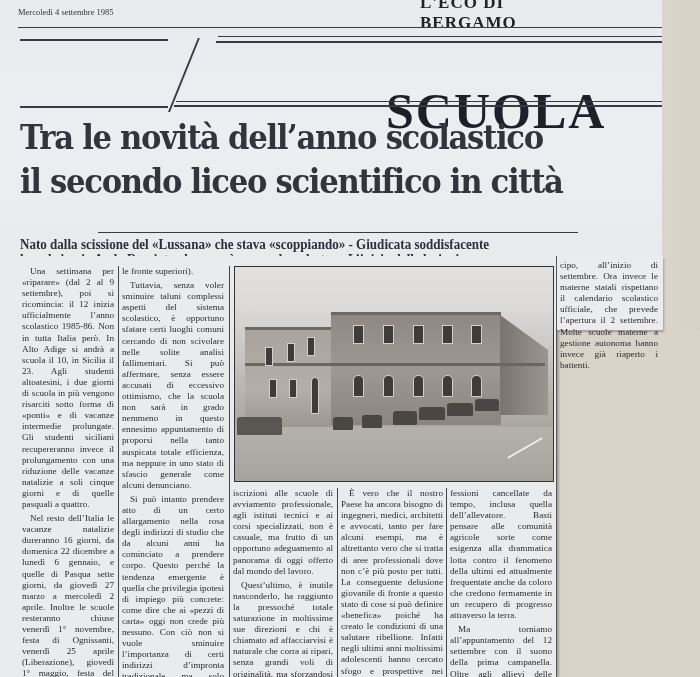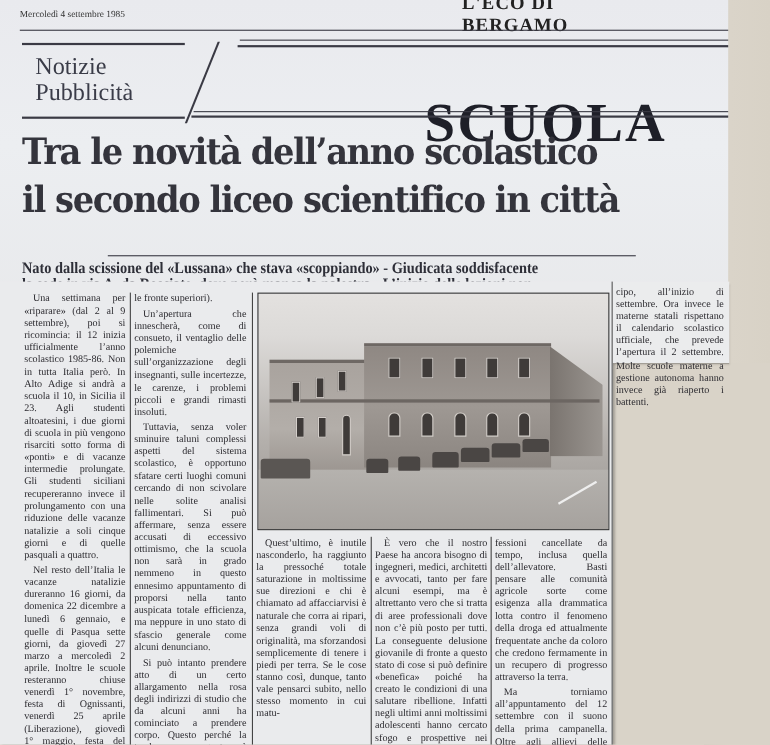--- a/index.html
+++ b/index.html
@@ -105,24 +105,20 @@
   <div class="topbar">
     <span class="date">Mercoledì 4 settembre 1985</span>
     <span class="paper-name">L'ECO DI BERGAMO</span>
   </div>
   <div class="rule" style="left:18px;top:27px;width:644px;height:1px;"></div>
 
   <div class="rule" style="left:20px;top:39px;width:148px;height:2px;"></div>
   <div class="rule" style="left:218px;top:36px;width:444px;height:1px;"></div>
   <div class="rule" style="left:216px;top:41px;width:446px;height:2px;"></div>
 
-  <div class="notizie">
-    <div>Notizie</div>
-    <div>Pubblicità</div>
-  </div>
   <div class="slash"></div>
   <div class="scuola">SCUOLA</div>
 
   <div class="rule" style="left:20px;top:106px;width:148px;height:2px;"></div>
   <div class="rule" style="left:176px;top:101px;width:486px;height:1px;"></div>
   <div class="rule" style="left:174px;top:105px;width:488px;height:2px;"></div>
 
   <div class="headline">
     <div>Tra le novità dell’anno scolastico</div>
     <div>il secondo liceo scientifico in città</div>
@@ -142,21 +138,20 @@
 
 <div class="col" style="left:22px;top:266px;width:92px;">
   <p>Una settimana per «riparare» (dal 2 al 9 settembre), poi si ricomincia: il 12 inizia ufficialmente l’anno scolastico 1985-86. Non in tutta Italia però. In Alto Adige si andrà a scuola il 10, in Sicilia il 23. Agli studenti altoatesini, i due giorni di scuola in più vengono risarciti sotto forma di «ponti» e di vacanze intermedie prolungate. Gli studenti siciliani recupereranno invece il prolungamento con una riduzione delle vacanze natalizie a soli cinque giorni e di quelle pasquali a quattro.</p>
   <p>Nel resto dell’Italia le vacanze natalizie dureranno 16 giorni, da domenica 22 dicembre a lunedì 6 gennaio, e quelle di Pasqua sette giorni, da giovedì 27 marzo a mercoledì 2 aprile. Inoltre le scuole resteranno chiuse venerdì 1° novembre, festa di Ognissanti, venerdì 25 aprile (Liberazione), giovedì 1° maggio, festa del Lavoro.</p>
 
 </div>
 <div class="vline" style="left:118px;top:266px;height:411px;"></div>
 
 <div class="col" style="left:122px;top:266px;width:102px;">
   <p class="noind">le fronte superiori).</p>
-  <p>Un’apertura che innescherà, come di consueto, il ventaglio delle polemiche sull’organizzazione degli insegnanti, sulle incertezze, le carenze, i problemi piccoli e grandi rimasti insoluti.</p>
   <p>Tuttavia, senza voler sminuire taluni complessi aspetti del sistema scolastico, è opportuno sfatare certi luoghi comuni cercando di non scivolare nelle solite analisi fallimentari. Si può affermare, senza essere accusati di eccessivo ottimismo, che la scuola non sarà in grado nemmeno in questo ennesimo appuntamento di proporsi nella tanto auspicata totale efficienza, ma neppure in uno stato di sfascio generale come alcuni denunciano.</p>
   <p>Si può intanto prendere atto di un certo allargamento nella rosa degli indirizzi di studio che da alcuni anni ha cominciato a prendere corpo. Questo perché la tendenza emergente è quella che privilegia ipotesi di impiego più concrete: come dire che ai «pezzi di carta» oggi non crede più nessuno. Con ciò non si vuole sminuire l’importanza di certi indirizzi d’impronta tradizionale ma solo prendere atto di una realtà che produce più disoccupati che possibilità di lavoro persistendo sulla strada dei soliti tre o quattro sbocchi adottati da vent’anni a questa parte.</p>
 
 </div>
 <div class="vline" style="left:229px;top:266px;height:411px;"></div>
 
 <div class="photo">
   <div class="bldg-left"></div>
   <div class="bldg-main"></div>
   <div class="bldg-right"></div>
@@ -182,31 +177,32 @@
   <div class="car" style="left:98px;top:150px;width:20px;height:13px;"></div>
   <div class="car" style="left:127px;top:148px;width:20px;height:13px;"></div>
   <div class="car" style="left:158px;top:144px;width:24px;height:14px;"></div>
   <div class="car" style="left:184px;top:140px;width:26px;height:13px;"></div>
   <div class="car" style="left:212px;top:136px;width:26px;height:13px;"></div>
   <div class="car" style="left:240px;top:132px;width:24px;height:12px;"></div>
   <div class="car" style="left:2px;top:150px;width:45px;height:18px;background:#5a5653;"></div>
 </div>
 
 <div class="col" style="left:233px;top:488px;width:100px;">
+  <p class="noind">iscrizioni alle scuole di avviamento professionale, agli istituti tecnici e ai corsi specializzati, non è casuale, ma frutto di un opportuno adeguamento al panorama di oggi offerto dal mondo del lavoro.</p>
   <p>Quest’ultimo, è inutile nasconderlo, ha raggiunto la pressoché totale saturazione in moltissime sue direzioni e chi è chiamato ad affacciarvisi è naturale che corra ai ripari, senza grandi voli di originalità, ma sforzandosi semplicemente di tenere i piedi per terra. Se le cose stanno così, dunque, tanto vale pensarci subito, nello stesso momento in cui matu-</p>
 </div>
 <div class="vline" style="left:337px;top:488px;height:189px;"></div>
 
 <div class="col" style="left:341px;top:488px;width:102px;">
   <p>È vero che il nostro Paese ha ancora bisogno di ingegneri, medici, architetti e avvocati, tanto per fare alcuni esempi, ma è altrettanto vero che si tratta di aree professionali dove non c’è più posto per tutti. La conseguente delusione giovanile di fronte a questo stato di cose si può definire «benefica» poiché ha creato le condizioni di una salutare ribellione. Infatti negli ultimi anni moltissimi adolescenti hanno cercato sfogo e prospettive nei settori artigianali, riscoprendo mille pro-</p>
 </div>
 <div class="vline" style="left:446px;top:488px;height:189px;"></div>
 
 <div class="col" style="left:450px;top:488px;width:102px;">
-  <p class="noind">fessioni cancellate da tempo, inclusa quella dell’allevatore. Basti pensare alle comunità agricole sorte come esigenza alla drammatica lotta contro il fenomeno della droga ed attualmente frequentate anche da coloro che credono fermamente in un recupero di progresso attraverso la terra.</p>
+  <p class="noind">fessioni cancellate da tempo, inclusa quella dell’allevatore. Basti pensare alle comunità agricole sorte come esigenza alla drammatica lotta contro il fenomeno della ultimi ed attualmente frequentate anche da coloro che credono fermamente in un recupero di progresso attraverso la terra.</p>
   <p>Ma torniamo all’appuntamento del 12 settembre con il suono della prima campanella. Oltre agli allievi delle scuole elementari, medie inferiori e superiori, torneranno a scuola anche i «piccoli» delle scuole materne statali.</p>
 
 </div>
 <div class="vline" style="left:556px;top:256px;height:421px;background:#555;"></div>
 
 <div class="col" style="left:560px;top:260px;width:98px;">
   <p class="noind">cipo, all’inizio di settembre. Ora invece le materne statali rispettano il calendario scolastico ufficiale, che prevede l’apertura il 2 settembre. Molte scuole materne a gestione autonoma hanno invece già riaperto i battenti.</p>
 </div>
 
 </body></html>

